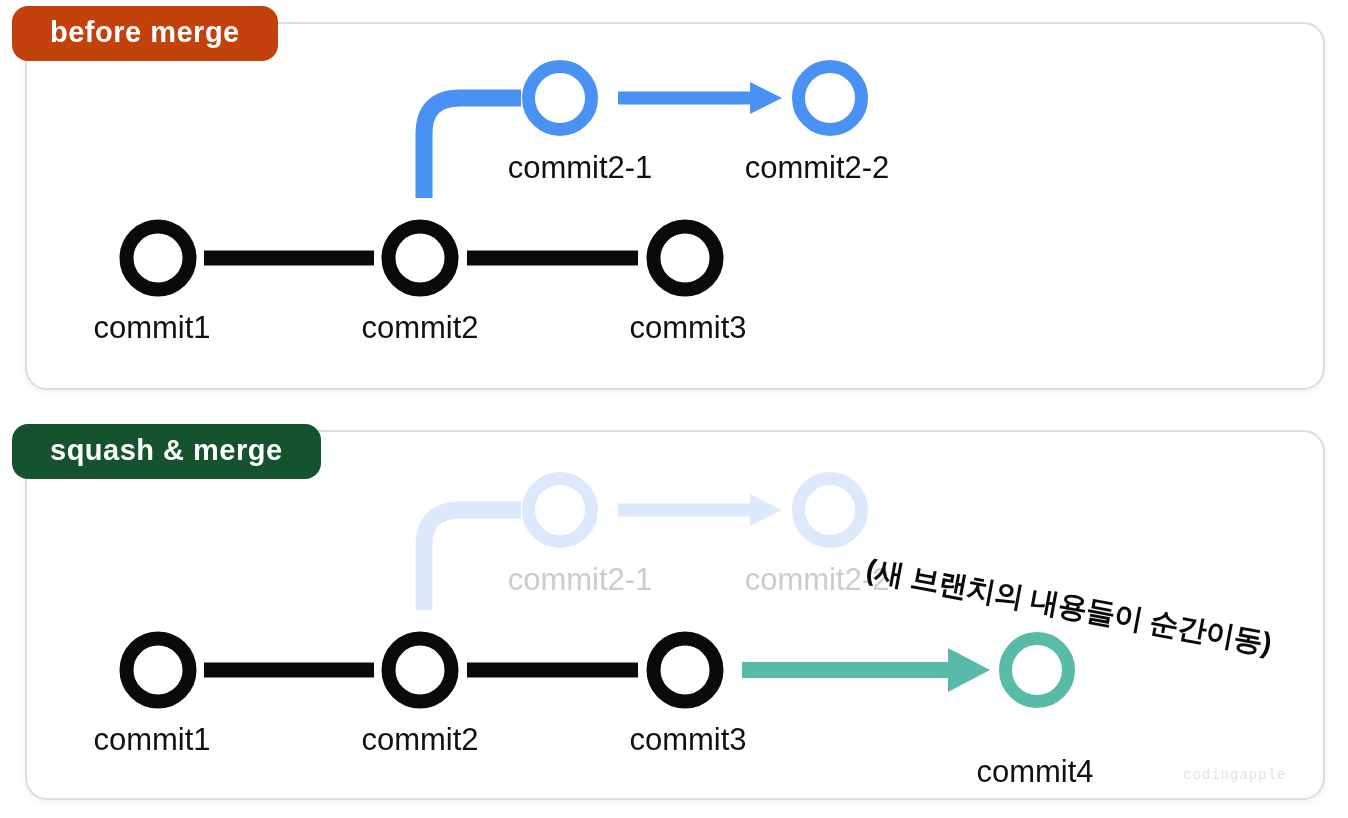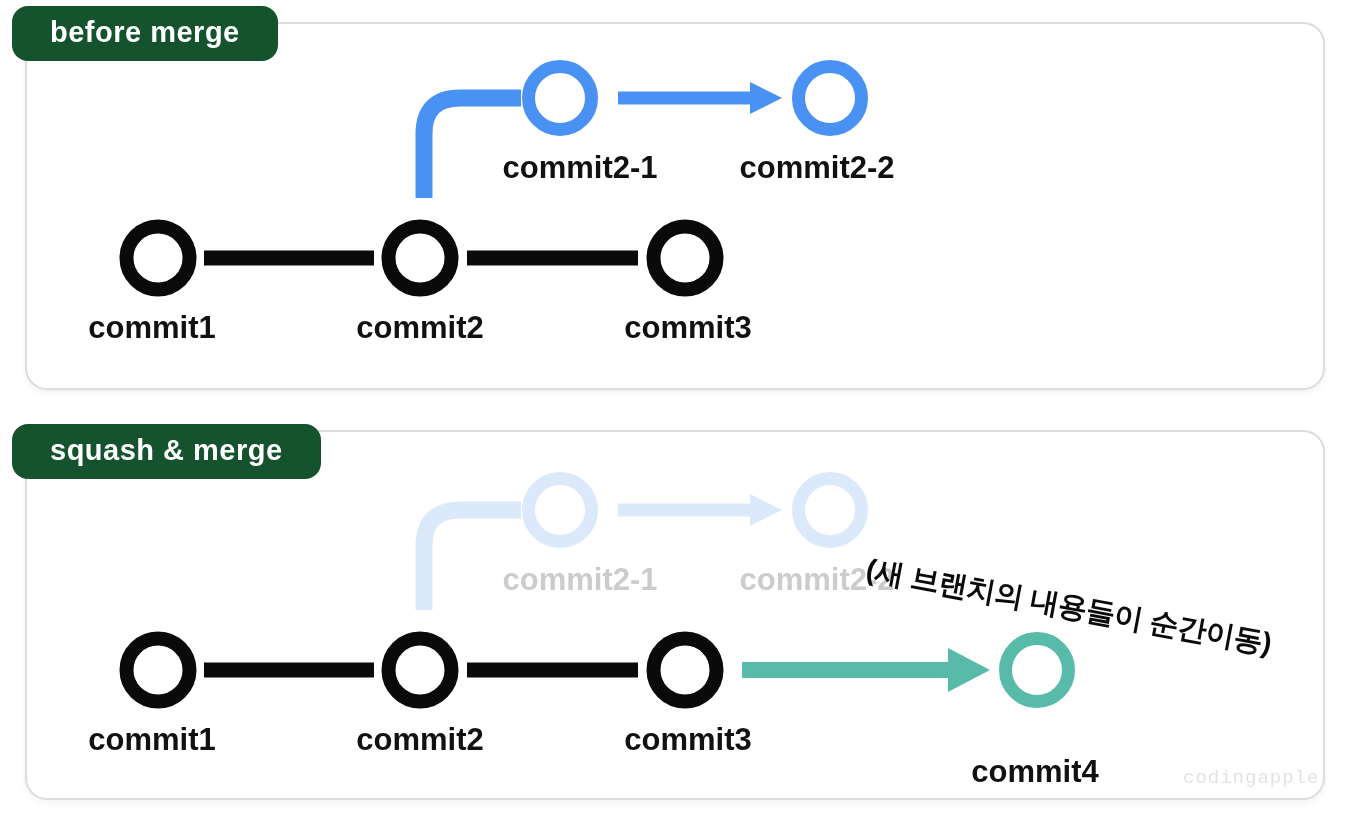--- a/index.html
+++ b/index.html
@@ -23,57 +23,56 @@
     position: absolute;
     z-index: 5;
     color: #ffffff;
     font-size: 29px;
     font-weight: bold;
     letter-spacing: 0.5px;
     padding: 10px 38px 12px 38px;
     border-radius: 16px;
     white-space: nowrap;
   }
-  #badge-before { left: 12px; top: 6px; background: #14532d; }
+  #badge-before { left: 12px; top: 6px; background: #c2410c; }
   #badge-squash { left: 12px; top: 424px; background: #14532d; }
   svg.graph-layer {
     position: absolute;
     left: 0; top: 0;
     width: 1348px; height: 818px;
     z-index: 2;
   }
   .commit-label {
     position: absolute;
     z-index: 3;
     font-size: 31px;
     color: #111111;
     white-space: nowrap;
     transform: translateX(-50%);
     letter-spacing: 0px;
-    font-weight: bold;
   }
   .commit-label.faded { color: #cccccc; }
   .annotation {
     position: absolute;
     z-index: 4;
     left: 870px; top: 550px;
     font-size: 29px;
     font-weight: 600;
     color: #0a0a0a;
     white-space: nowrap;
     transform: rotate(10.5deg);
     transform-origin: left top;
     letter-spacing: -0.5px;
   }
   .watermark {
     position: absolute;
     z-index: 4;
     left: 1183px; top: 767px;
     font-family: "Liberation Mono", monospace;
-    font-size: 19px;
+    font-size: 14px;
     letter-spacing: 1px;
     color: #e3e3e3;
   }
 </style>
 </head>
 <body>
 
 <div class="panel" id="panel-before"></div>
 <div class="panel" id="panel-squash"></div>
 

